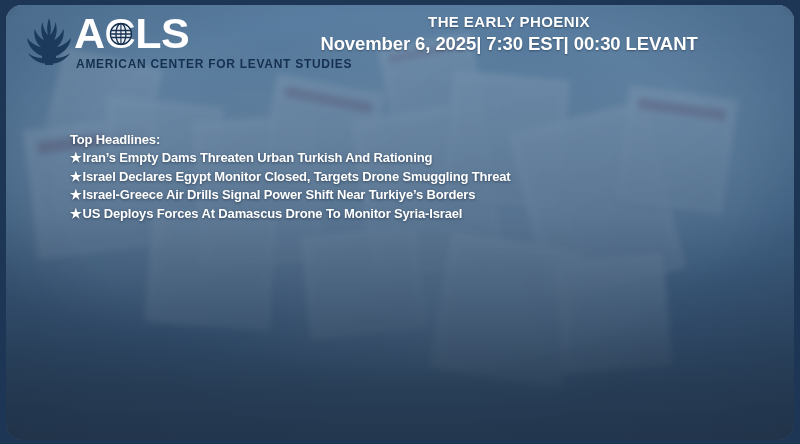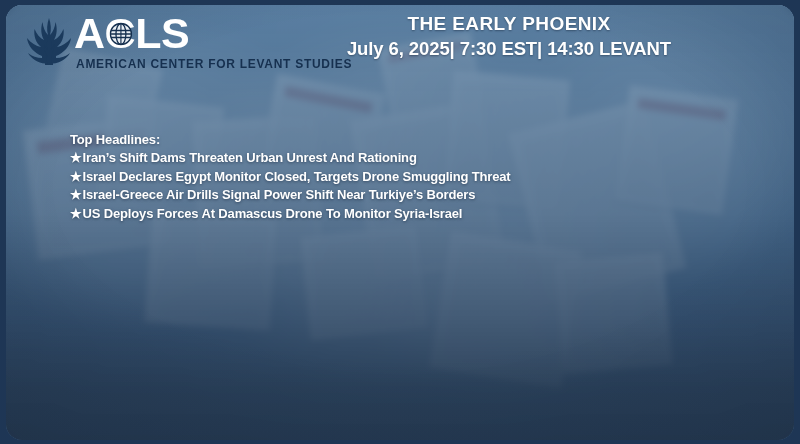--- a/index.html
+++ b/index.html
@@ -188,21 +188,21 @@
   
   .masthead {
     position: absolute;
     left: 228px;
     right: 10px;
     top: 8px;
     text-align: center;
     color: #ffffff;
   }
   .mast-title {
-    font-size: 19px;
+    font-size: 15px;
     font-weight: bold;
     letter-spacing: 0.4px;
     line-height: 1.2;
     text-shadow: 0 1px 2px rgba(15,30,50,0.45);
   }
   .mast-date {
     margin-top: 2px;
     font-size: 18.5px;
     font-weight: bold;
     letter-spacing: -0.1px;
@@ -294,27 +294,27 @@
                 <path d="M1.6 8.4 H22.4 M1.6 15.6 H22.4 M1 12 H23" stroke="#16304f" stroke-width="1.5" fill="none"></path>
                 <ellipse cx="12" cy="12" rx="5.2" ry="11" fill="none" stroke="#16304f" stroke-width="1.4"></ellipse>
                 <path d="M12 1 V23" stroke="#16304f" stroke-width="1.2"></path>
               </svg></span><span>L</span><span>S</span></div>
 
         <div class="logo-tagline">AMERICAN CENTER FOR LEVANT STUDIES</div>
       </div>
 
       <div class="masthead">
         <div class="mast-title">THE EARLY PHOENIX</div>
-        <div class="mast-date">July 6, 2025| 7:30 EST| 14:30 LEVANT</div>
+        <div class="mast-date">November 6, 2025| 7:30 EST| 00:30 LEVANT</div>
       </div>
 
 
       <div class="headlines">
         <span class="label">Top Headlines:</span>
-        <span class="item"><span class="star">★</span><span>Iran’s Shift Dams Threaten Urban Unrest And Rationing</span></span>
+        <span class="item"><span class="star">★</span><span>Iran’s Empty Dams Threaten Urban Turkish And Rationing</span></span>
         <span class="item"><span class="star">★</span><span>Israel Declares Egypt Monitor Closed, Targets Drone Smuggling Threat</span></span>
         <span class="item"><span class="star">★</span><span>Israel-Greece Air Drills Signal Power Shift Near Turkiye’s Borders</span></span>
         <span class="item"><span class="star">★</span><span>US Deploys Forces At Damascus Drone To Monitor Syria-Israel</span></span>
       </div>
 
     </div>
   </div>
 </div>
 
 </body></html>

